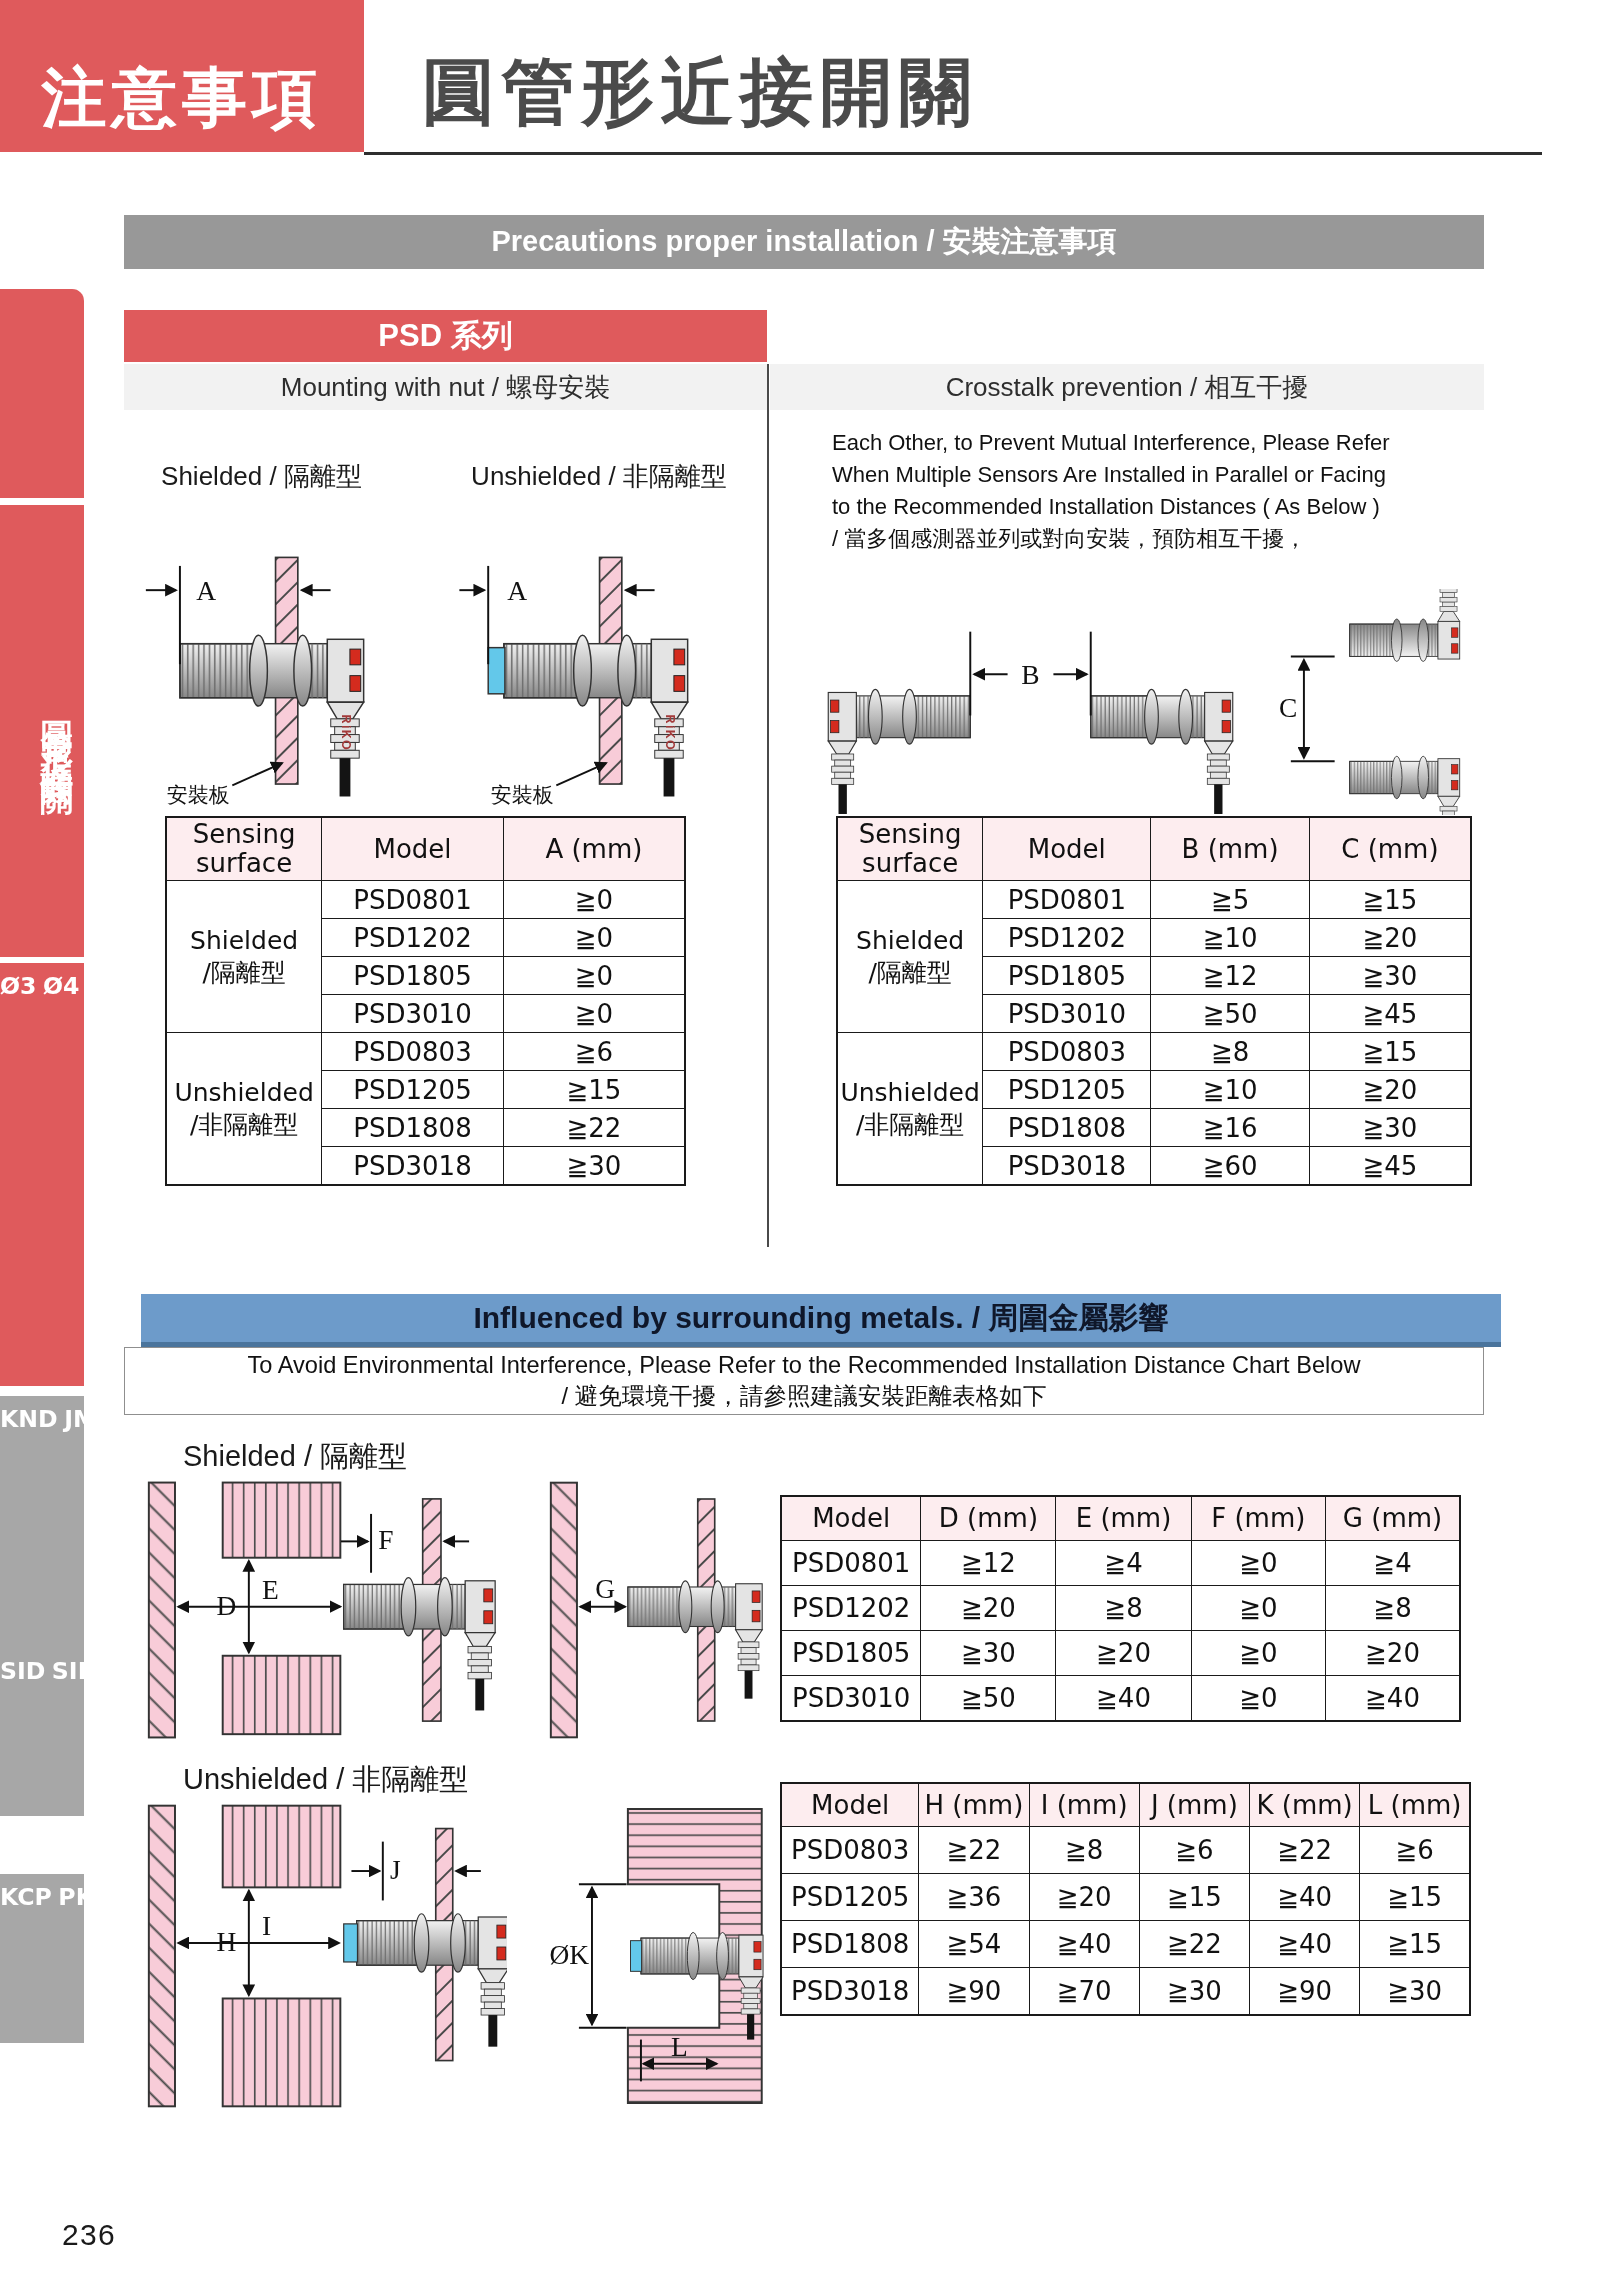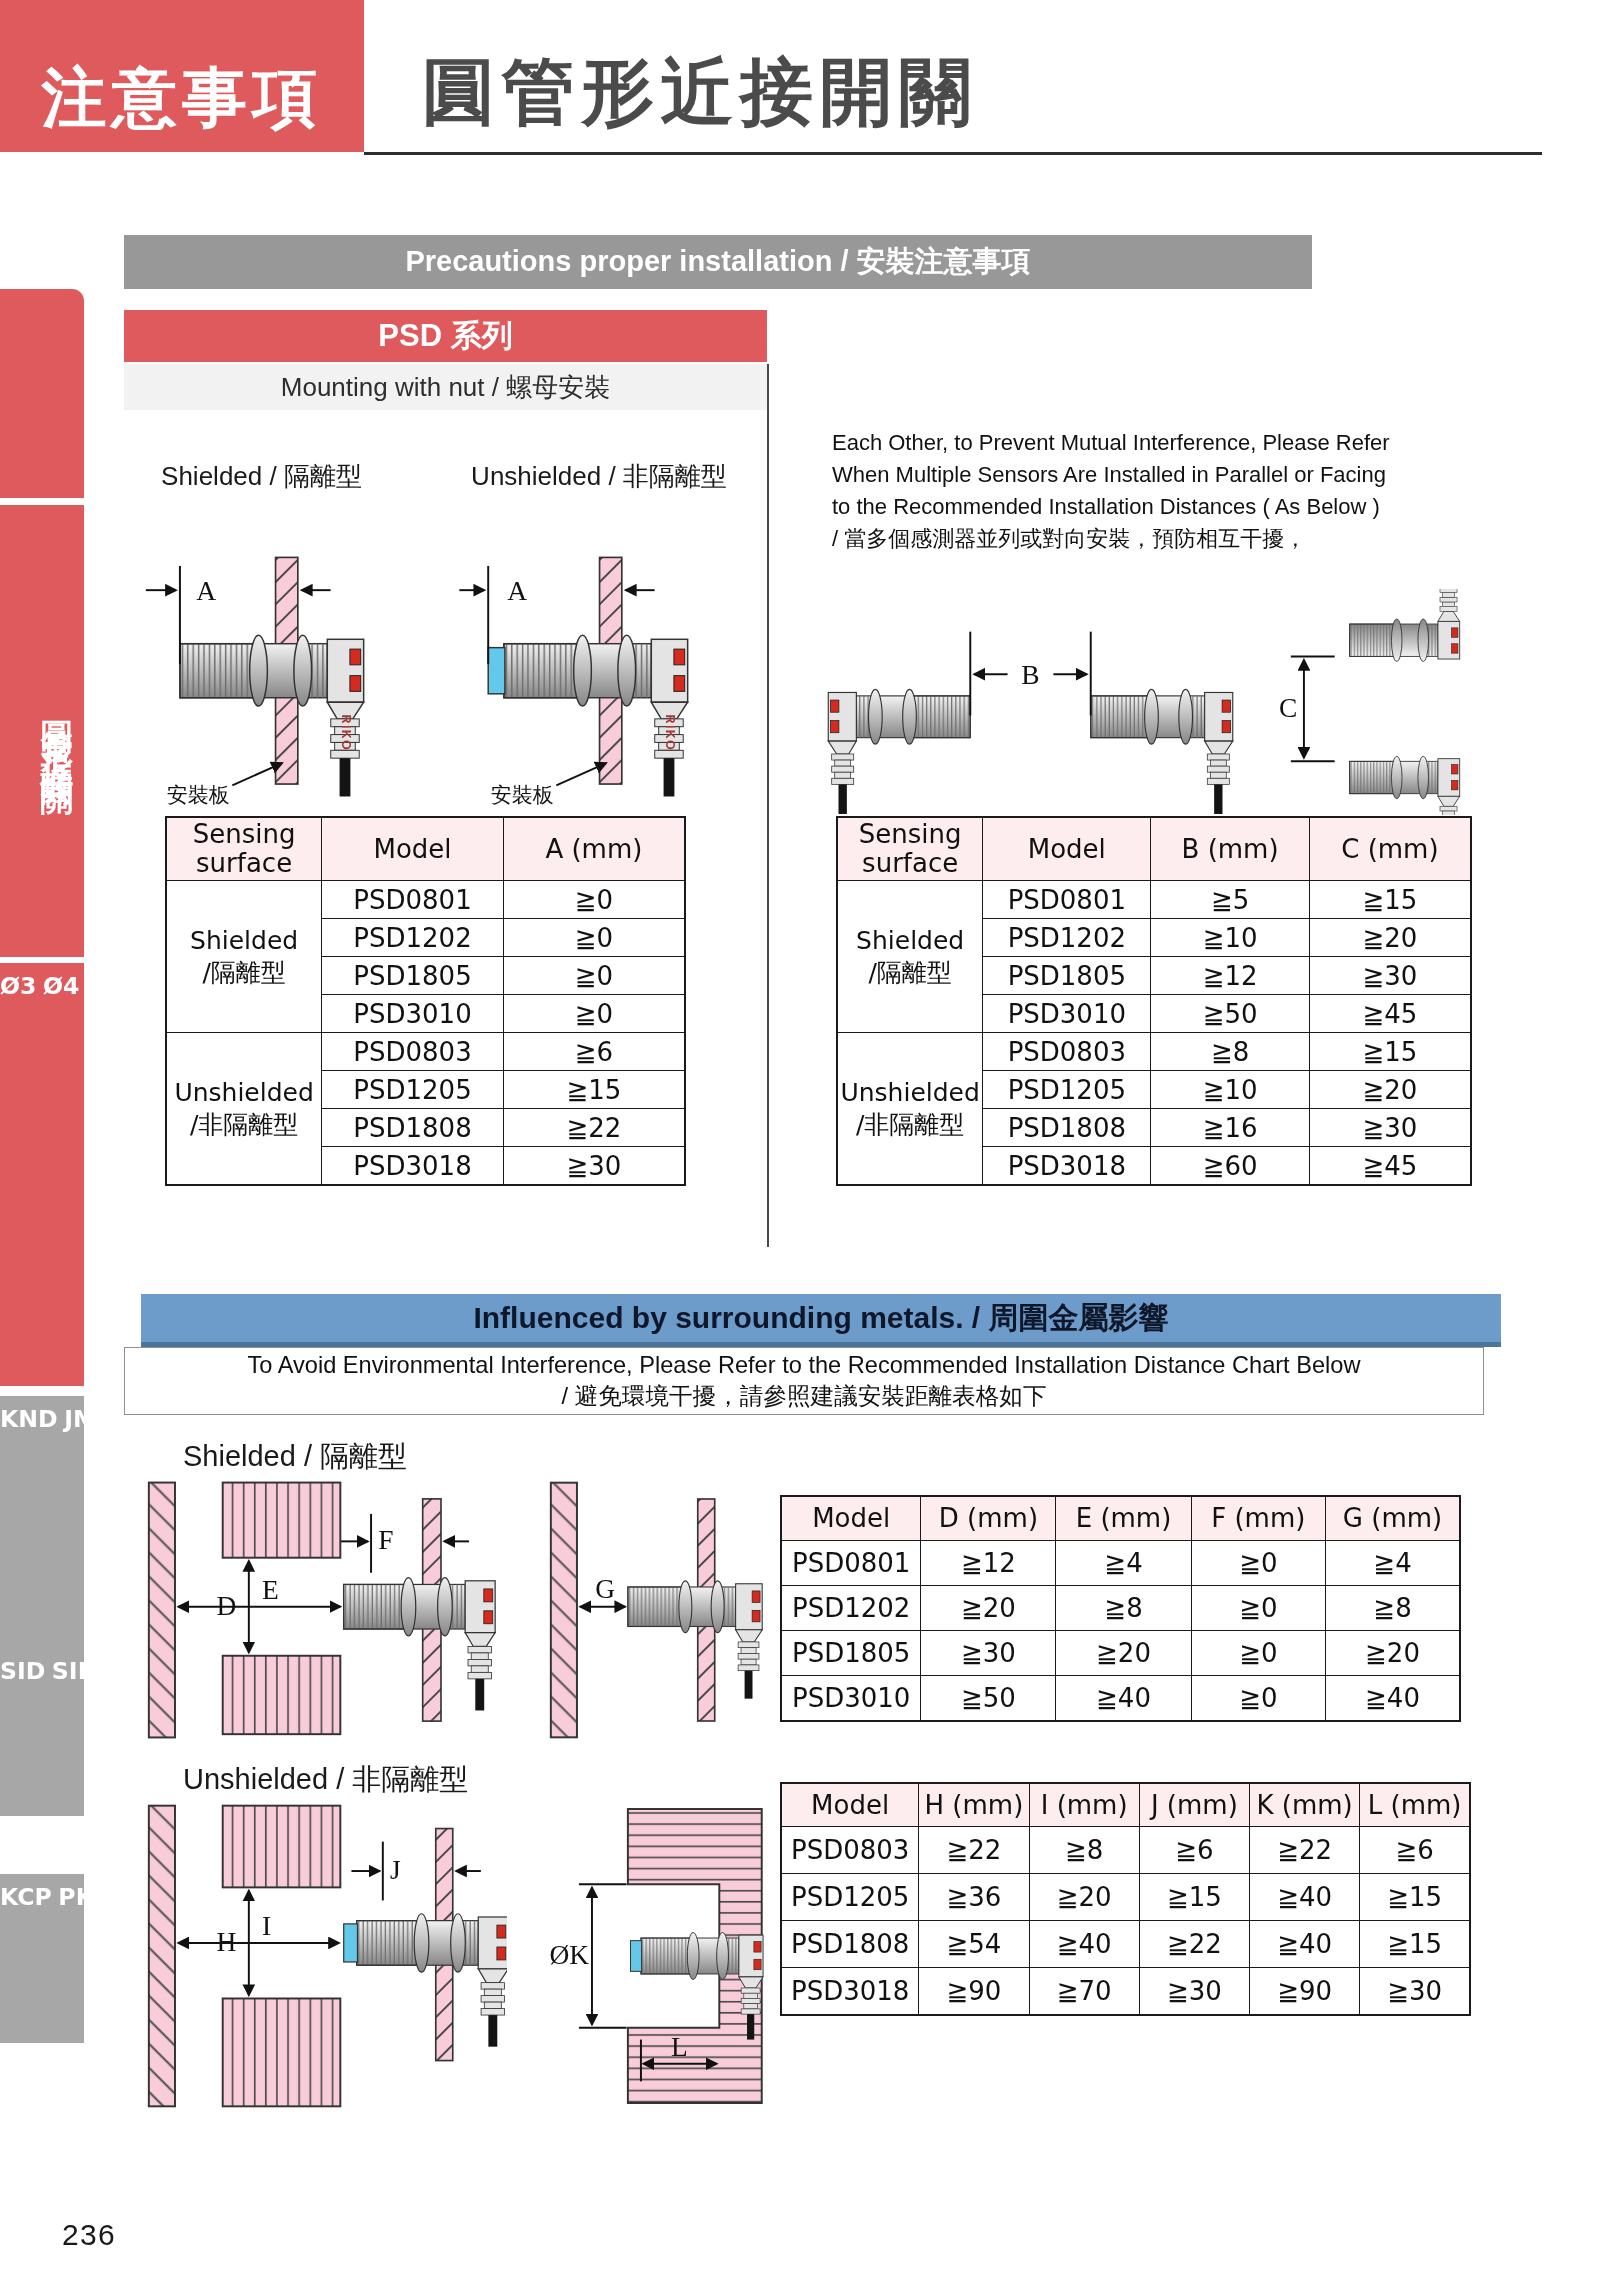--- a/index.html
+++ b/index.html
@@ -9,21 +9,21 @@
 
   
   .tag-box{left:0;top:0;width:364px;height:152px;background:var(--red);
            display:flex;align-items:flex-end;justify-content:center;padding-bottom:10.5px;box-sizing:border-box;}
   .tag-box span{color:#fff;font-weight:bold;font-size:65px;letter-spacing:5.2px;}
   .page-title{left:422px;top:55px;font-size:73px;font-weight:bold;color:#4b4b4b;letter-spacing:6.5px;line-height:1;}
   .title-rule{left:364px;top:152px;width:1178px;height:3.3px;background:#2e2e2e;}
 
   .banner{background:var(--gray);color:#fff;font-weight:bold;font-size:29px;
           display:flex;align-items:center;justify-content:center;}
-  .banner-main{left:124px;top:215px;width:1188px;height:54px;margin-top:20px;}
+  .banner-main{left:124px;top:215px;width:1360px;height:54px;}
   .psd-banner{left:124px;top:310px;width:643px;height:52px;background:var(--red);color:#ffffff;
               font-weight:bold;font-size:31px;display:flex;align-items:center;justify-content:center;}
   .substrip{top:364px;height:46px;background:#f2f2f2;color:#2e2e2e;font-size:26px;
             display:flex;align-items:center;justify-content:center;}
   .substrip-left{left:124px;width:643px;}
   .substrip-right{left:770px;width:714px;}
   .col-divider{left:767px;top:364px;width:2px;height:883px;background:#4a4a4a;}
 
   .dia-label{font-size:26px;color:#1a1a1a;text-align:center;}
   .sec-label{font-size:29px;color:#1a1a1a;}
@@ -172,20 +172,21 @@
 
   <div class="abs tag-box">
     <span>注意事項</span>
   </div>
   <div class="abs page-title">圓管形近接開關</div>
   <div class="abs title-rule"></div>
 
   <div class="abs banner banner-main">Precautions proper installation / 安裝注意事項</div>
   <div class="abs psd-banner">PSD 系列</div>
   <div class="abs substrip substrip-left">Mounting with nut / 螺母安裝</div>
+  <div class="abs substrip substrip-right">Crosstalk prevention / 相互干擾</div>
   <div class="abs col-divider"></div>
 
   <div class="abs dia-label" style="left:124px;top:459px;width:275px;">Shielded / 隔離型</div>
   <div class="abs dia-label" style="left:445px;top:459px;width:308px;">Unshielded / 非隔離型</div>
 
   <svg class="abs" style="left:134px;top:543px;" width="308" height="262" viewBox="0 0 470 400">
     <rect x="216" y="22" width="34" height="346" fill="url(#plateHatch)" stroke="#333" stroke-width="2.5"></rect>
     <use href="#sensor-g" transform="translate(70,195) scale(0.75)"></use>
     <text class="brand" transform="translate(318,262) rotate(90)">RiKO</text>
     <line x1="70" y1="35" x2="70" y2="185" class="dim"></line>

